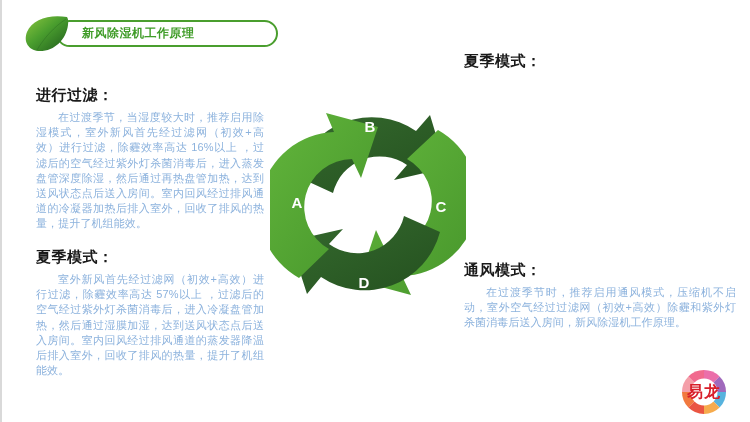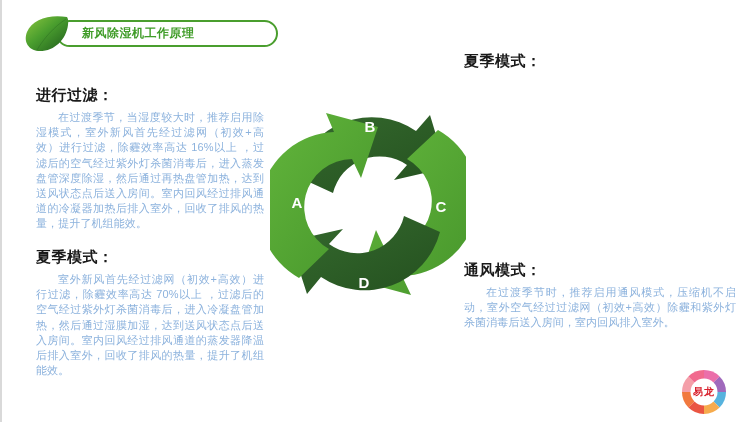--- a/index.html
+++ b/index.html
@@ -125,21 +125,21 @@
   }
   #logo-inner { position: relative; width: 68px; height: 48px; }
   #logo-text {
     position: absolute;
     left: 0; top: 0;
     width: 68px; height: 48px;
     display: flex;
     align-items: center;
     justify-content: center;
     color: #d81e2a;
-    font-size: 10px;
+    font-size: 16px;
     font-weight: bold;
     font-family: "Liberation Serif", serif;
     letter-spacing: 1px;
   }
 </style>
 </head>
 <body>
 
 <div id="slide">
 
@@ -164,30 +164,30 @@
     <div id="title-text">新风除湿机工作原理</div>
   </div>
 
   <div class="block" id="block-dehumidify">
     <h3>进行过滤：</h3>
     <p>在过渡季节，当湿度较大时，推荐启用除湿模式，室外新风首先经过滤网（初效+高效）进行过滤，除霾效率高达 16%以上 ，过滤后的空气经过紫外灯杀菌消毒后，进入蒸发盘管深度除湿，然后通过再热盘管加热，达到送风状态点后送入房间。室内回风经过排风通道的冷凝器加热后排入室外，回收了排风的热量，提升了机组能效。</p>
   </div>
 
   <div class="block" id="block-winter">
     <h3>夏季模式：</h3>
-    <p>室外新风首先经过滤网（初效+高效）进行过滤，除霾效率高达 70%以上 ，过滤后的空气经过紫外灯杀菌消毒后，进入冷凝盘管加热，然后通过湿膜加湿，达到送风状态点后送入房间。室内回风经过排风通道的蒸发器降温后排入室外，回收了排风的热量，提升了机组能效。</p>
+    <p>室外新风首先经过滤网（初效+高效）进行过滤，除霾效率高达 57%以上 ，过滤后的空气经过紫外灯杀菌消毒后，进入冷凝盘管加热，然后通过湿膜加湿，达到送风状态点后送入房间。室内回风经过排风通道的蒸发器降温后排入室外，回收了排风的热量，提升了机组能效。</p>
   </div>
 
   <div class="block" id="block-summer">
     <h3>夏季模式：</h3>
   </div>
 
   <div class="block" id="block-vent">
     <h3>通风模式：</h3>
-    <p>在过渡季节时，推荐启用通风模式，压缩机不启动，室外空气经过过滤网（初效+高效）除霾和紫外灯杀菌消毒后送入房间，室内回风排入室外。</p>
+    <p>在过渡季节时，推荐启用通风模式，压缩机不启动，室外空气经过过滤网（初效+高效）除霾和紫外灯杀菌消毒后送入房间，新风除湿机工作原理。</p>
   </div>
 
   <div id="cycle">
     <svg width="196" height="200" viewBox="0 0 196 200" xmlns="http://www.w3.org/2000/svg">
       <defs>
         <linearGradient id="lg1" x1="0" y1="0" x2="1" y2="1">
           <stop offset="0%" stop-color="#63b63c"></stop>
           <stop offset="100%" stop-color="#46952b"></stop>
         </linearGradient>
         <linearGradient id="dg1" x1="0" y1="0" x2="1" y2="1">

